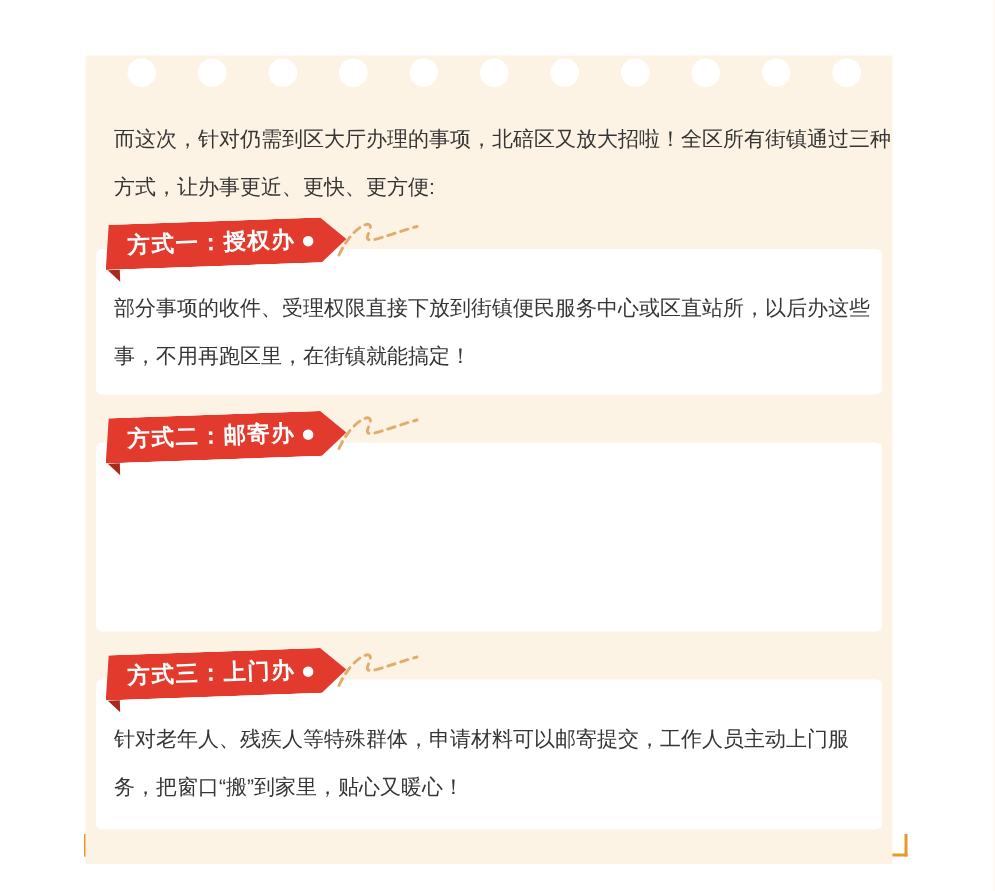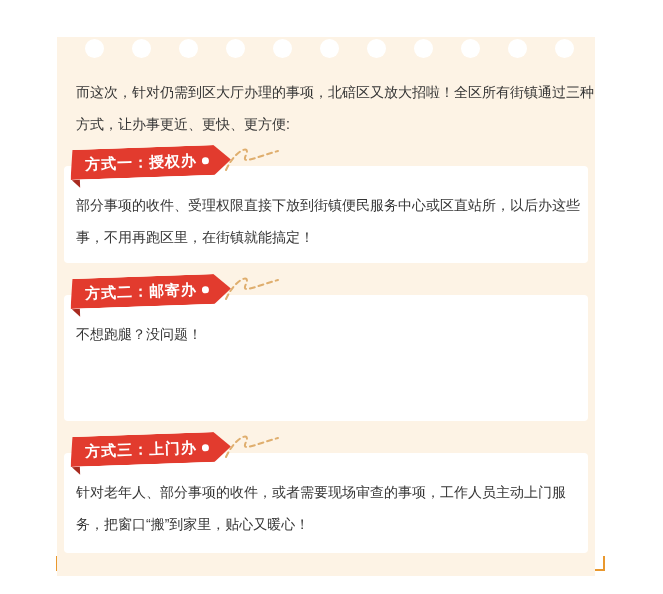--- a/index.html
+++ b/index.html
@@ -97,37 +97,36 @@
         <span class="tag-dot"></span>
       </div>
       <svg class="squiggle" width="58" height="34" viewBox="0 0 58 34">
         <path d="M3,28 C12,8 28,2 23,13 C18,23 30,16 55,9" fill="none" stroke="#dfae6e" stroke-width="2" stroke-linecap="round" stroke-dasharray="5 4"></path>
       </svg>
     </div>
   </div>
 
   <div class="section sec2">
     <div class="white-box">
-      <p>不想跑腿？没问题！</p>
     </div>
     <div class="ribbon">
       <div class="ribbon-fold"></div>
       <div class="ribbon-tag">
         <span>方式二：邮寄办</span>
         <span class="tag-dot"></span>
       </div>
       <svg class="squiggle" width="58" height="34" viewBox="0 0 58 34">
         <path d="M3,28 C12,8 28,2 23,13 C18,23 30,16 55,9" fill="none" stroke="#dfae6e" stroke-width="2" stroke-linecap="round" stroke-dasharray="5 4"></path>
       </svg>
     </div>
   </div>
 
   <div class="section sec3">
     <div class="white-box">
-      <p>针对老年人、部分事项的收件，或者需要现场审查的事项，工作人员主动上门服务，把窗口“搬”到家里，贴心又暖心！</p>
+      <p>针对老年人、残疾人等特殊群体，申请材料可以邮寄提交，工作人员主动上门服务，把窗口“搬”到家里，贴心又暖心！</p>
     </div>
     <div class="ribbon">
       <div class="ribbon-fold"></div>
       <div class="ribbon-tag">
         <span>方式三：上门办</span>
         <span class="tag-dot"></span>
       </div>
       <svg class="squiggle" width="58" height="34" viewBox="0 0 58 34">
         <path d="M3,28 C12,8 28,2 23,13 C18,23 30,16 55,9" fill="none" stroke="#dfae6e" stroke-width="2" stroke-linecap="round" stroke-dasharray="5 4"></path>
       </svg>

